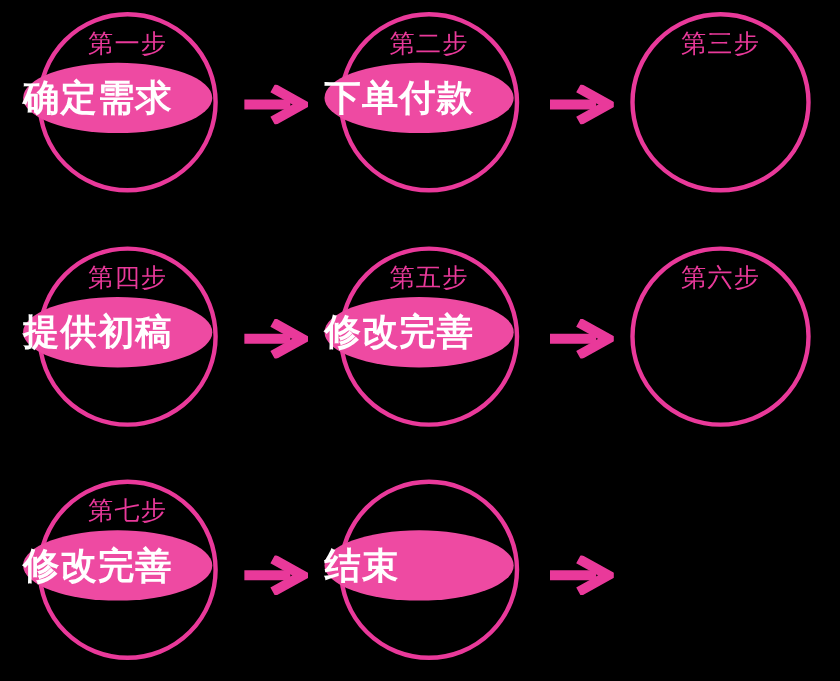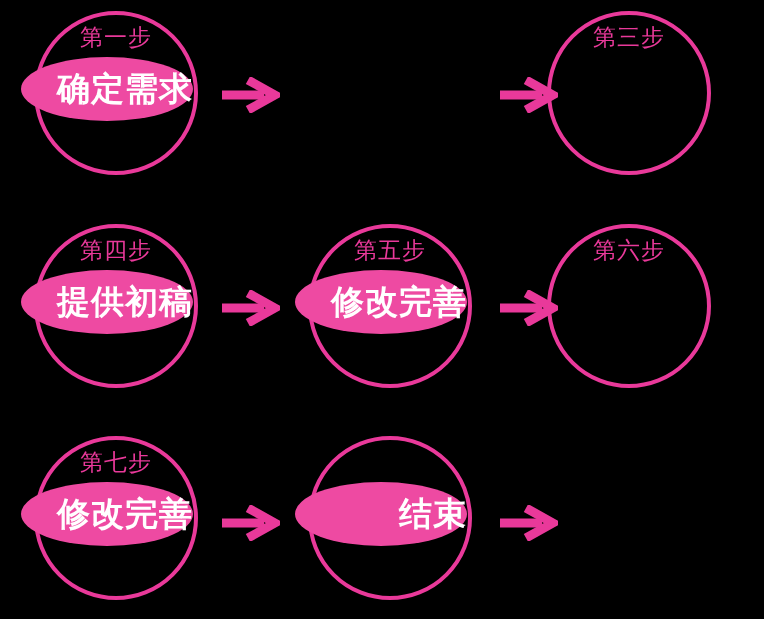--- a/index.html
+++ b/index.html
@@ -14,24 +14,24 @@
 
   .canvas {
     position: relative;
     width: 764px;
     height: 619px;
     background: var(--background);
     overflow: hidden;
   }
 
   
-  .step { position: absolute; width: 164px; height: 164px; font-family: Liberation Mono, monospace; }
+  .step { position: absolute; width: 164px; height: 164px; }
 
   
-  .c0 { left: 34px; }  .c1 { left: 308px; }  .c2 { left: 547px; }
+  .c0 { left: 34px; }  .c1 { left: 308px; }  .c2 { left: 573px; }
   .r0 { top: 11px; }   .r1 { top: 224px; }   .r2 { top: 436px; }
 
   .circle {
     position: absolute; inset: 0;
     border: 4px solid var(--pink);
     border-radius: 50%;
     background: transparent;
   }
 
   .step-label {
@@ -43,21 +43,21 @@
     letter-spacing: 1px;
     line-height: 26px;
   }
 
   .ellipse {
     position: absolute;
     left: -13px; top: 46px;
     width: 172px; height: 64px;
     background: var(--ellipse-fill);
     border-radius: 50%;
-    display: flex; align-items: center; justify-content: flex-end;
+    display: flex; align-items: center; justify-content: flex-start;
   }
 
   .step-title {
     color: var(--title-text);
     font-size: 33px;
     font-weight: bold;
     letter-spacing: 1px;
     white-space: nowrap;
   }
 
@@ -77,20 +77,27 @@
 <div class="canvas">
 
   <div class="step r0 c0">
     <div class="circle"></div>
     <div class="step-label">第一步</div>
     <div class="ellipse">
       <span class="step-title">确定需求</span>
     </div>
   </div>
 
+  <div class="step r0 c1">
+    <div class="circle"></div>
+    <div class="step-label">第二步</div>
+    <div class="ellipse">
+      <span class="step-title">下单付款</span>
+    </div>
+  </div>
 
   <div class="step r0 c2">
     <div class="circle"></div>
     <div class="step-label">第三步</div>
   </div>
 
   <div class="step r1 c0">
     <div class="circle"></div>
     <div class="step-label">第四步</div>
     <div class="ellipse">

